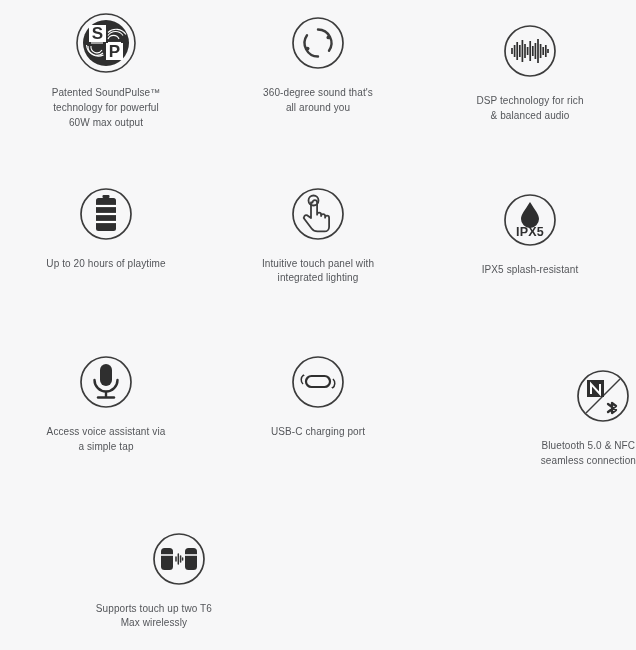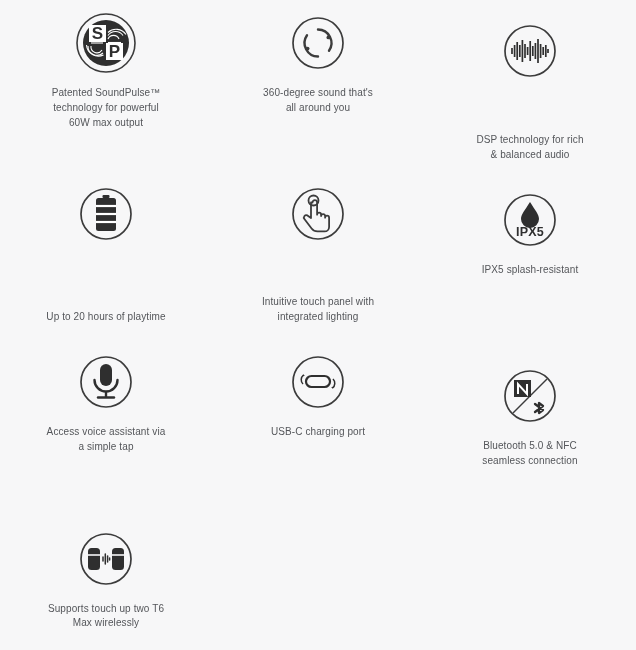--- a/index.html
+++ b/index.html
@@ -44,23 +44,23 @@
     font-size: 10px;
     line-height: 1.48;
     color: #54565a;
     text-align: center;
     max-width: 180px;
     letter-spacing: 0.1px;
     white-space: pre-line;
   }
   
   .row1 { padding-top: 10px; }
-  .row2 { padding-top: 18px; justify-content: space-between; }
+  .row2 { padding-top: 18px; }
   .row3 { padding-top: 24px; }
-  .row4 { padding-top: 38px; }
+  .row4 { padding-top: 38px; align-items: flex-end; }
 </style>
 </head>
 <body>
 
 <div id="features-grid">
 
   <div class="feature-cell row1">
     <div class="icon-wrap">
       <svg width="62" height="62" viewBox="0 0 62 62">
         <circle cx="31" cy="31" r="29" fill="none" stroke="#3c3c3c" stroke-width="1.6"></circle>

